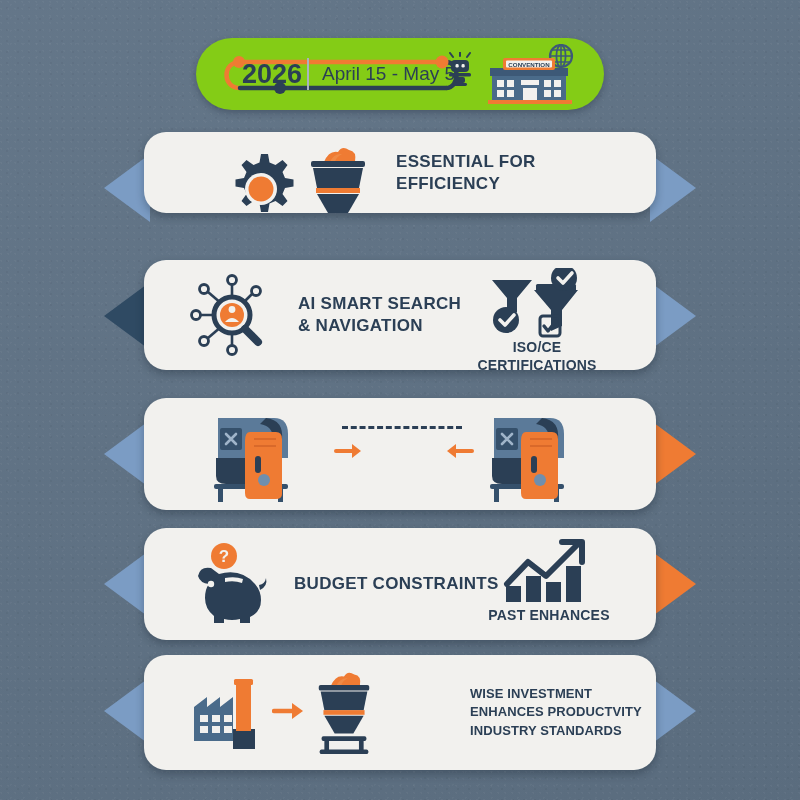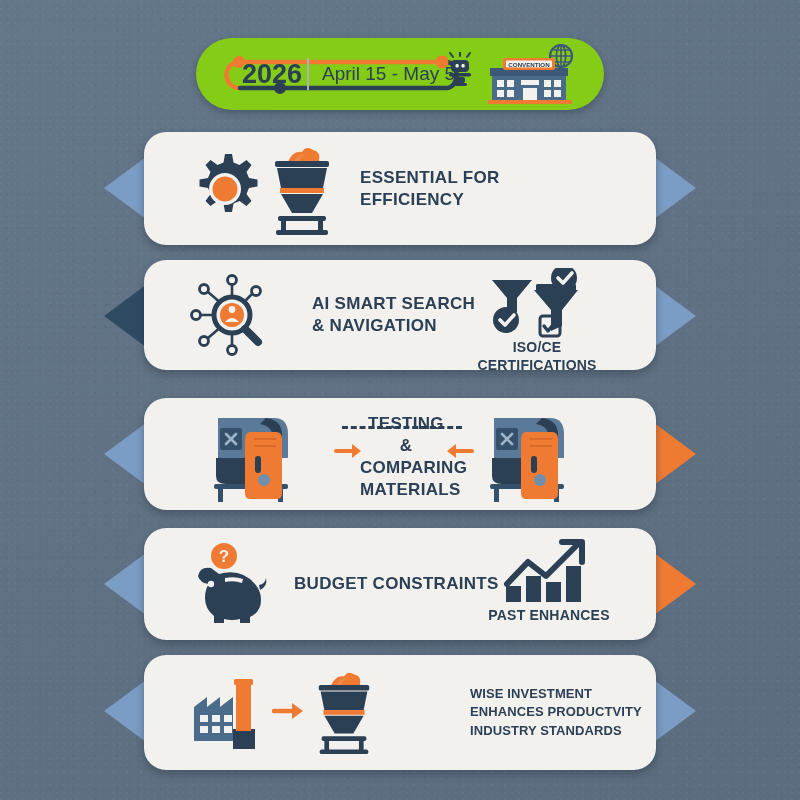--- a/index.html
+++ b/index.html
@@ -206,21 +206,21 @@
         <text x="51" y="22.5" text-anchor="middle" font-family="Liberation Sans, sans-serif" font-size="6.2" font-weight="bold" fill="#2b3f55">CONVENTION</text>
       </svg>
 
     </div>
   </div>
 
   <div class="row" style="top:132px;">
     <div class="arrow-left" style="top:22px;border-right-color:#7b9cc4;"></div>
     <div class="arrow-right" style="top:22px;border-left-color:#7b9cc4;"></div>
 
-    <div class="card" style="height:113px;">
+    <div class="card" style="height:81px;padding-left:36px;">
       <div class="card-inner">
 
         <svg class="icon-slot" style="left:42px;top:18px;" width="78" height="78" viewBox="0 0 78 78">
           <path fill="#2b3f55" d="M39 4 l7 0 1.5 8.5 6 2.5 7-5 5 5 -5 7 2.5 6 8.5 1.5 0 7 -8.5 1.5 -2.5 6 5 7 -5 5 -7-5 -6 2.5 -1.5 8.5 -7 0 -1.5-8.5 -6-2.5 -7 5 -5-5 5-7 -2.5-6 -8.5-1.5 0-7 8.5-1.5 2.5-6 -5-7 5-5 7 5 6-2.5z"></path>
           <circle cx="39" cy="39" r="16" fill="#f2f1ee"></circle>
           <circle cx="39" cy="39" r="12.5" fill="#ef7b33"></circle>
         </svg>
 
         <svg class="icon-slot" style="left:122px;top:12px;" width="72" height="92" viewBox="0 0 72 92">
           <path fill="#ef7b33" d="M22 18 q5-12 14-10 q4-7 11-2 q8 1 6 12 z"></path>
@@ -266,21 +266,21 @@
             <circle cx="68" cy="19" r="4.5"></circle>
               <circle cx="44" cy="78" r="4.5"></circle>
           </g>
           <circle cx="44" cy="43" r="18" fill="#f2f1ee" stroke="#2b3f55" stroke-width="5"></circle>
           <circle cx="44" cy="43" r="12" fill="#ef7b33"></circle>
           <circle cx="44" cy="37.5" r="3.4" fill="#f2f1ee"></circle>
           <path d="M37 50 q7-8 14 0 z" fill="#f2f1ee"></path>
           <path d="M57 57 L70 70" stroke="#2b3f55" stroke-width="8" stroke-linecap="round"></path>
         </svg>
 
-        <div class="label label-main" style="position:absolute;left:154px;top:50%;transform:translateY(-50%);margin-left:14px;">AI SMART SEARCH
+        <div class="label label-main" style="position:absolute;left:154px;top:50%;transform:translateY(-50%);">AI SMART SEARCH
 &amp; NAVIGATION</div>
 
         <svg class="icon-slot" style="left:340px;top:8px;" width="104" height="70" viewBox="0 0 104 70">
           <path fill="#2b3f55" d="M8 12 h40 l-15 18 v14 l-10 5 v-19 z"></path>
           <circle cx="22" cy="52" r="13" fill="#2b3f55"></circle>
           <path d="M16 52 l5 5 9-10" stroke="#f2f1ee" stroke-width="3.6" fill="none" stroke-linecap="round" stroke-linejoin="round"></path>
           <path fill="#2b3f55" d="M50 22 h44 l-16 20 v16 l-11 5 v-21 z"></path>
           <rect x="52" y="16" width="40" height="7" rx="1.5" fill="#2b3f55"></rect>
           <circle cx="80" cy="10" r="13" fill="#2b3f55"></circle>
           <path d="M74 10 l5 5 9-10" stroke="#f2f1ee" stroke-width="3.6" fill="none" stroke-linecap="round" stroke-linejoin="round"></path>
@@ -319,23 +319,20 @@
           <circle cx="60" cy="76" r="6" fill="#6f8fae"></circle>
         </svg>
 
         <div class="dash-line" style="left:198px;top:28px;width:120px;"></div>
 
         <svg class="icon-slot" style="left:190px;top:44px;" width="30" height="18" viewBox="0 0 30 18">
           <path d="M2 9 H22" stroke="#ef7b33" stroke-width="4" stroke-linecap="round"></path>
           <path d="M18 2 L27 9 L18 16 Z" fill="#ef7b33"></path>
         </svg>
 
-        <div class="label label-main label-center" style="position:absolute;left:216px;top:50%;transform:translateY(-46%);width:92px;">TESTING &amp;
-COMPARING
-MATERIALS</div>
 
         <svg class="icon-slot" style="left:300px;top:44px;" width="30" height="18" viewBox="0 0 30 18">
           <path d="M28 9 H8" stroke="#ef7b33" stroke-width="4" stroke-linecap="round"></path>
           <path d="M12 2 L3 9 L12 16 Z" fill="#ef7b33"></path>
         </svg>
 
         <svg class="icon-slot" style="left:336px;top:6px;" width="102" height="100" viewBox="0 0 102 100">
           <path fill="#5b7a99" d="M14 14 h56 q14 0 14 16 v24 h-70 z"></path>
           <path fill="#2b3f55" d="M62 14 q18 2 16 22 q-1 14 -10 18 l-8-4 q9-4 9-15 q0-13 -13-15 z"></path>
           <rect x="16" y="24" width="22" height="22" rx="2" fill="#35506b"></rect>

